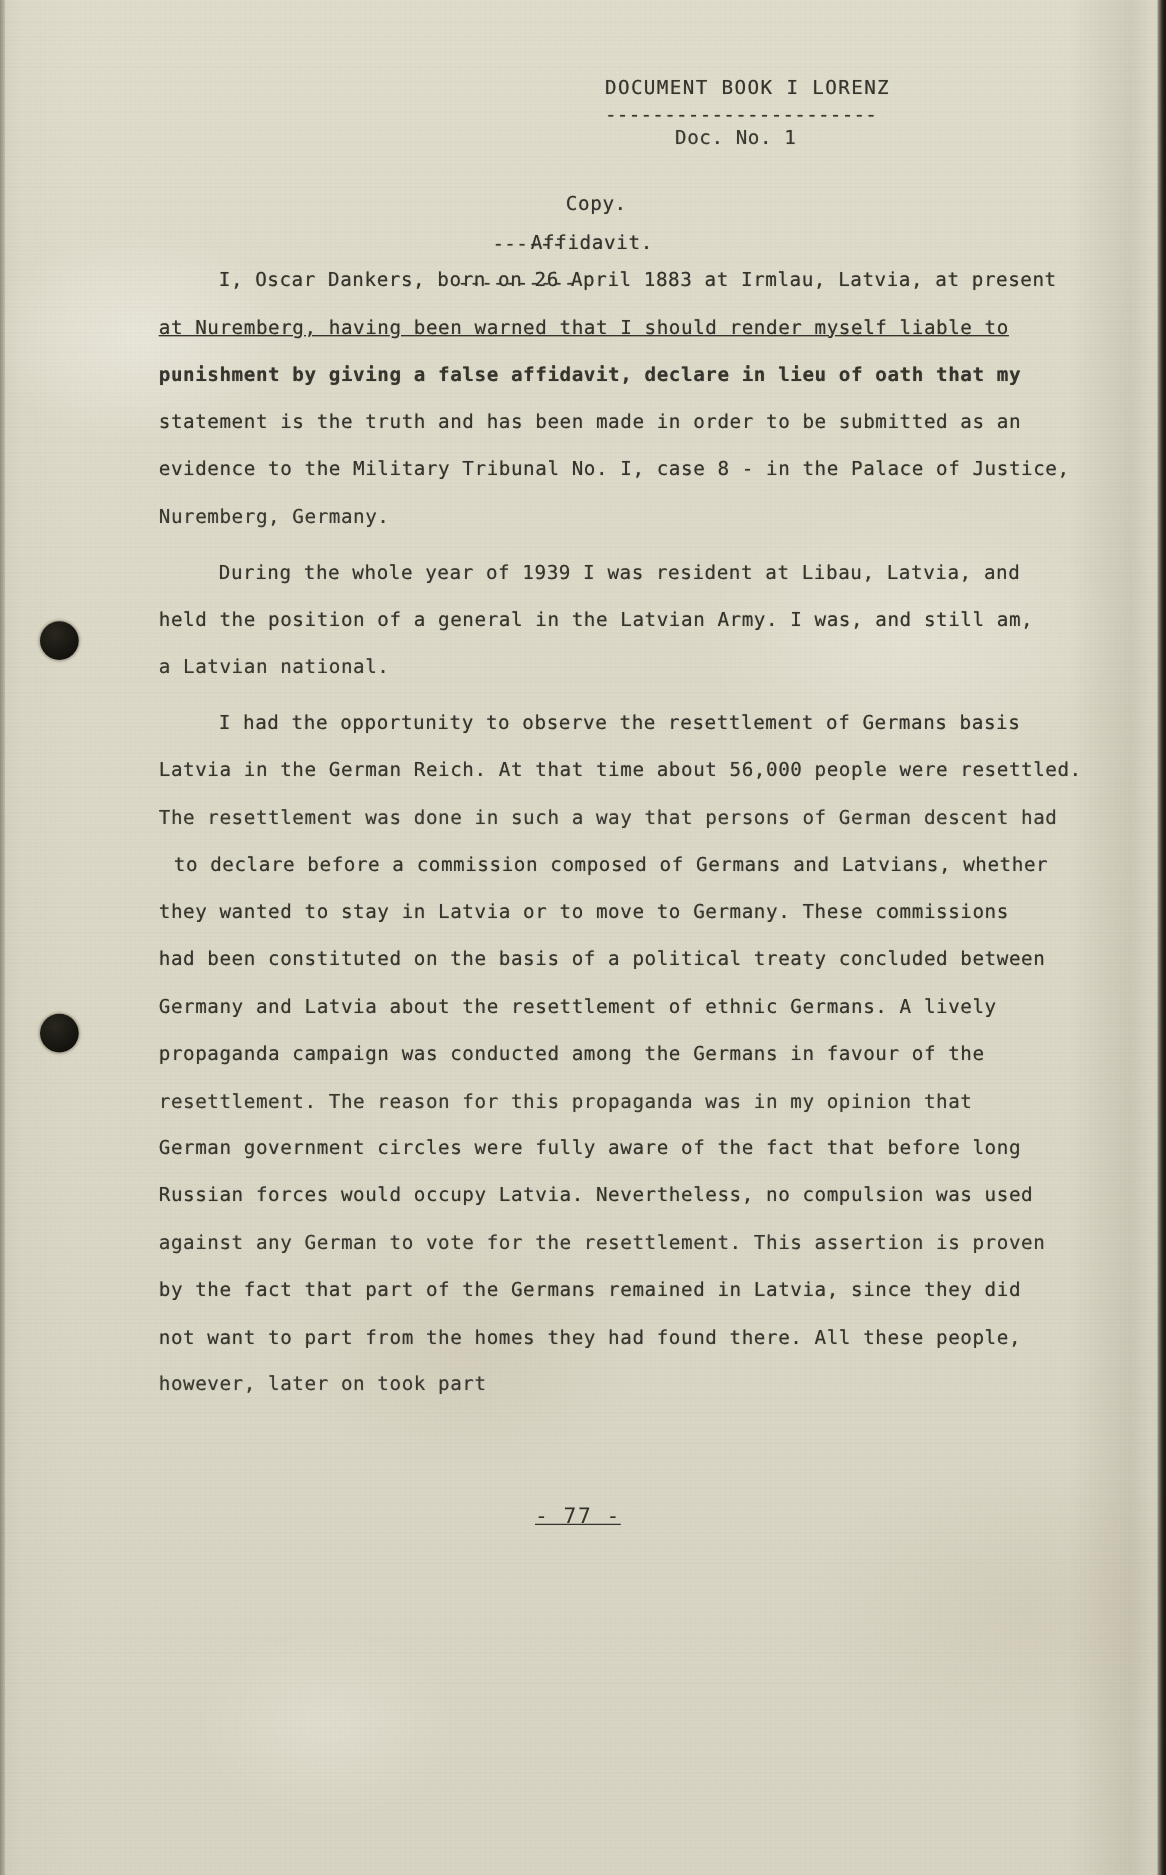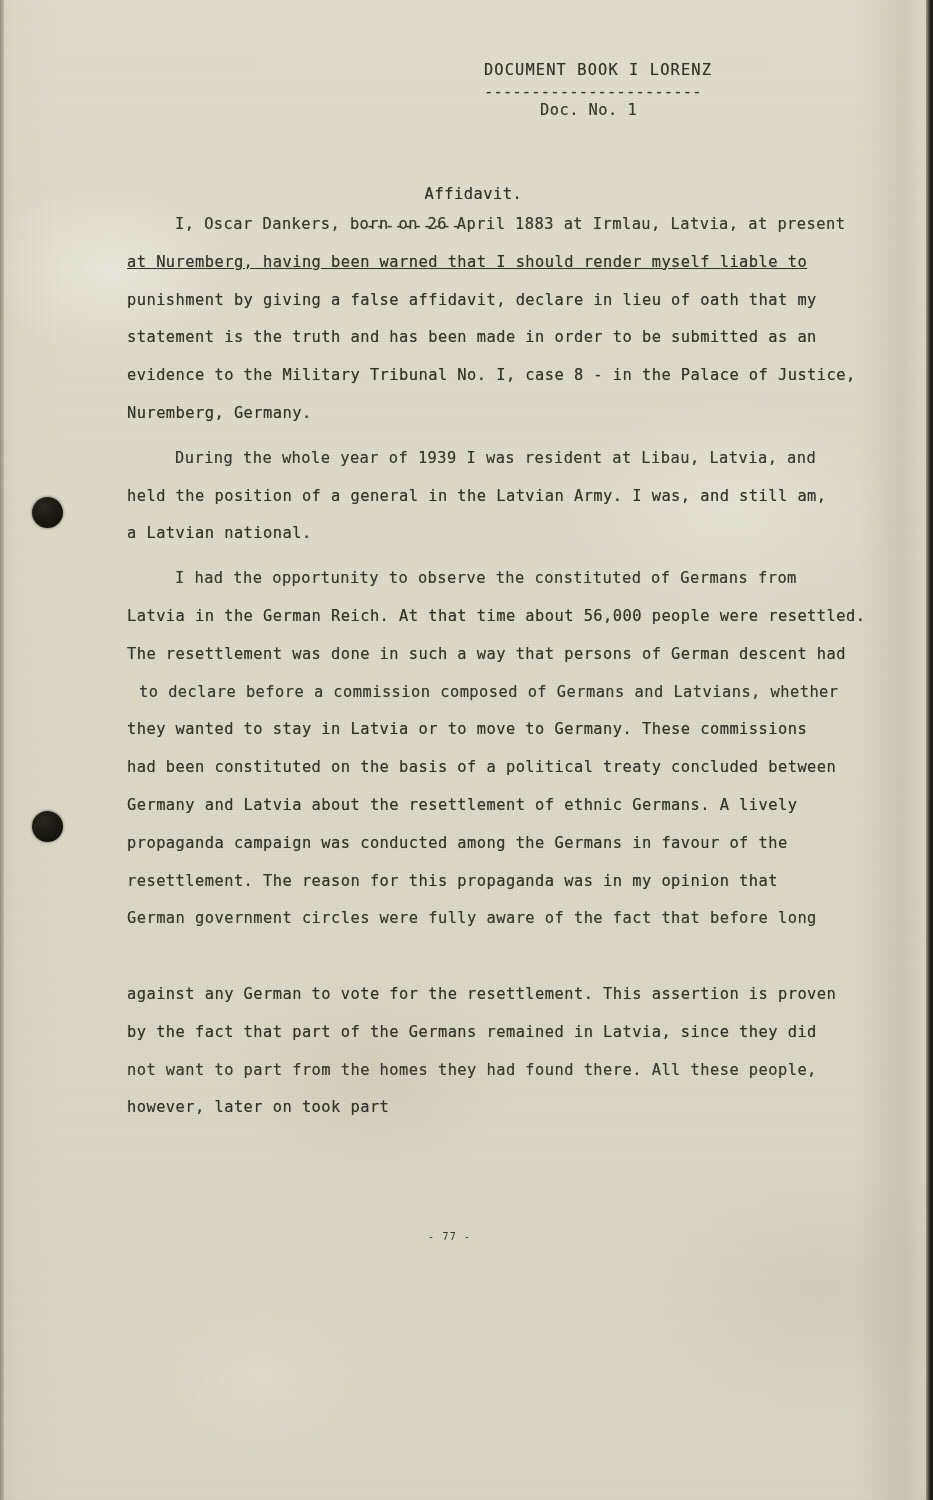--- a/index.html
+++ b/index.html
@@ -117,25 +117,26 @@
   }
   .h-copy { left: 394px; top: 141px; }
   .h-affi { left: 366px; top: 172px; }
 
   
   .body-line { left: 127px; }
   .body-line.indent { left: 175px; }
 
   .pagenum {
     position: absolute;
-    left: 428px; top: 1231px;
-    font-size: 10px;
+    left: 428px; top: 1203px;
+    font-size: 17px;
     letter-spacing: 1.2px;
     color: #35332c;
     white-space: pre;
+    text-decoration: underline;
   }
 
   
   .typed .tline:nth-child(3n)   { opacity: .96; }
   .typed .tline:nth-child(4n+1) { opacity: .99; }
 </style>
 </head>
 <body>
 
 <div class="page">
@@ -145,47 +146,52 @@
 
   <div class="punch one"></div>
   <div class="punch two"></div>
 
   <div class="typed" id="typed-layer">
 
     <div class="tline hdr-title">DOCUMENT BOOK I LORENZ</div>
     <div class="tline hdr-rule">-----------------------</div>
     <div class="tline hdr-doc">Doc. No. 1</div>
 
+    <div class="heading h-copy">
+      <span>Copy.</span>
+      <span class="rule">------</span>
+    </div>
 
     <div class="heading h-affi">
       <span>Affidavit.</span>
       <span class="rule">----------</span>
     </div>
 
     <div class="pagenum">- 77 -</div>
 
   <div class="tline body-line indent" style="top: 217px;">I, Oscar Dankers, born on 26 April 1883 at Irmlau, Latvia, at present</div>
       <div class="tline body-line" style="top: 254.8px; text-decoration: underline;">at Nuremberg, having been warned that I should render myself liable to</div>
-      <div class="tline body-line" style="top: 292.6px;">punishment by giving a false affidavit, declare in lieu of oath that my</div>
+      <div class="tline body-line" style="top: 292.6px; font-weight: bold;">punishment by giving a false affidavit, declare in lieu of oath that my</div>
       <div class="tline body-line" style="top: 330.4px;">statement is the truth and has been made in order to be submitted as an</div>
       <div class="tline body-line" style="top: 368.2px;">evidence to the Military Tribunal No. I, case 8 - in the Palace of Justice,</div>
       <div class="tline body-line" style="top: 406px;">Nuremberg, Germany.</div>
       <div class="tline body-line indent" style="top: 450.8px;">During the whole year of 1939 I was resident at Libau, Latvia, and</div>
       <div class="tline body-line" style="top: 488.6px;">held the position of a general in the Latvian Army. I was, and still am,</div>
       <div class="tline body-line" style="top: 526.4px;">a Latvian national.</div>
-      <div class="tline body-line indent" style="top: 571.2px;">I had the opportunity to observe the constituted of Germans from</div>
+      <div class="tline body-line indent" style="top: 571.2px;">I had the opportunity to observe the resettlement of Germans basis</div>
       <div class="tline body-line" style="top: 609px;">Latvia in the German Reich. At that time about 56,000 people were resettled.</div>
       <div class="tline body-line" style="top: 646.8px;">The resettlement was done in such a way that persons of German descent had</div>
       <div class="tline body-line" style="top: 684.6px; margin-left: 12px;">to declare before a commission composed of Germans and Latvians, whether</div>
       <div class="tline body-line" style="top: 722.4px;">they wanted to stay in Latvia or to move to Germany. These commissions</div>
       <div class="tline body-line" style="top: 798px;">Germany and Latvia about the resettlement of ethnic Germans. A lively</div>
       <div class="tline body-line" style="top: 760.2px;">had been constituted on the basis of a political treaty concluded between</div>
       <div class="tline body-line" style="top: 835.8px;">propaganda campaign was conducted among the Germans in favour of the</div>
       <div class="tline body-line" style="top: 873.6px;">resettlement. The reason for this propaganda was in my opinion that</div>
       <div class="tline body-line" style="top: 911.4px;">German government circles were fully aware of the fact that before long</div>
+      <div class="tline body-line" style="top: 949.2px;">Russian forces would occupy Latvia. Nevertheless, no compulsion was used</div>
       <div class="tline body-line" style="top: 987px;">against any German to vote for the resettlement. This assertion is proven</div>
       <div class="tline body-line" style="top: 1024.8px;">by the fact that part of the Germans remained in Latvia, since they did</div>
       <div class="tline body-line" style="top: 1062.6px;">not want to part from the homes they had found there. All these people,</div>
       <div class="tline body-line" style="top: 1100.4px;">however, later on took part</div>
     </div>
 
   <div class="grain"></div>
 </div>
 
 </body></html>

